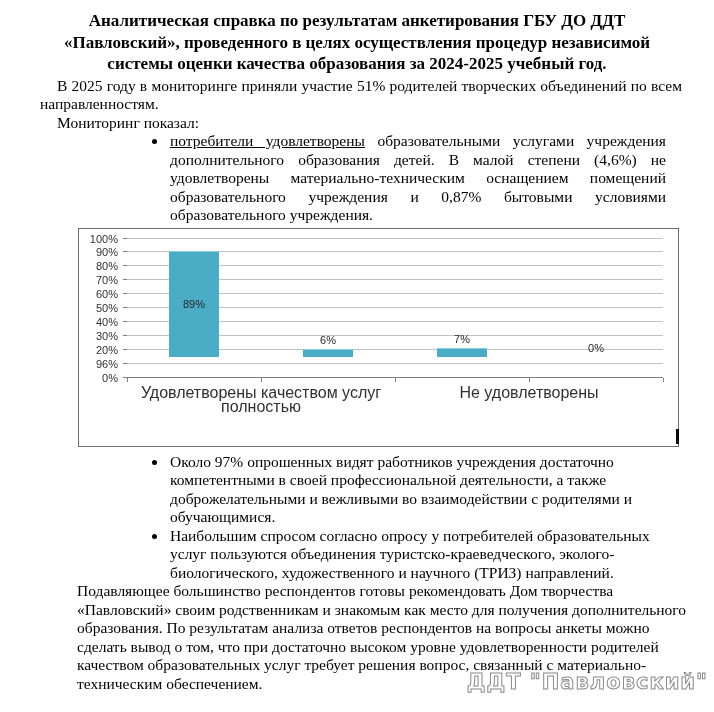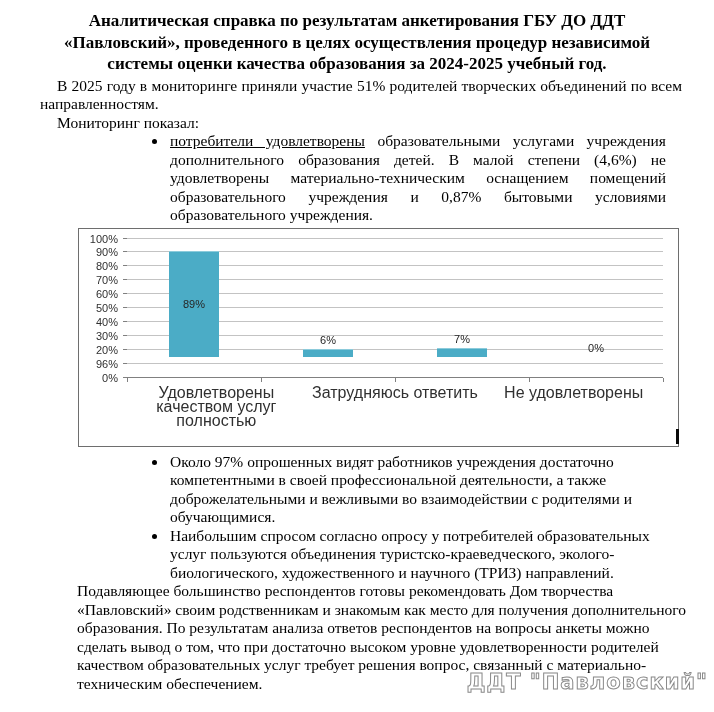--- a/index.html
+++ b/index.html
@@ -132,21 +132,20 @@
         <div class="bar" style="height: 7%; background: rgb(75, 172, 198);"></div>
         <div class="val-label" style="bottom: calc(7% + 2px);">7%</div>
       </div>
       <div class="col">
         <div class="bar" style="height: 0%; background: rgb(75, 172, 198); border-top: none;"></div>
         <div class="val-label" style="bottom: calc(0% + 2px);">0%</div>
       </div>
     </div>
   <div class="xlabels">
       <div class="xlabel">Удовлетворены качеством услуг полностью</div>
-      <div class="xlabel">Затрудняюсь ответить</div>
       <div class="xlabel">Не удовлетворены</div>
     </div>
   <div class="corner-mark"></div>
 </div>
 
 <ul class="blist below">
   <li>Около 97% опрошенных видят работников учреждения достаточно компетентными в своей профессиональной деятельности, а также доброжелательными и вежливыми во взаимодействии с родителями и обучающимися.</li>
   <li>Наибольшим спросом согласно опросу у потребителей образовательных услуг пользуются объединения туристско-краеведческого, эколого-биологического, художественного и научного (ТРИЗ) направлений.</li>
 </ul>
 

